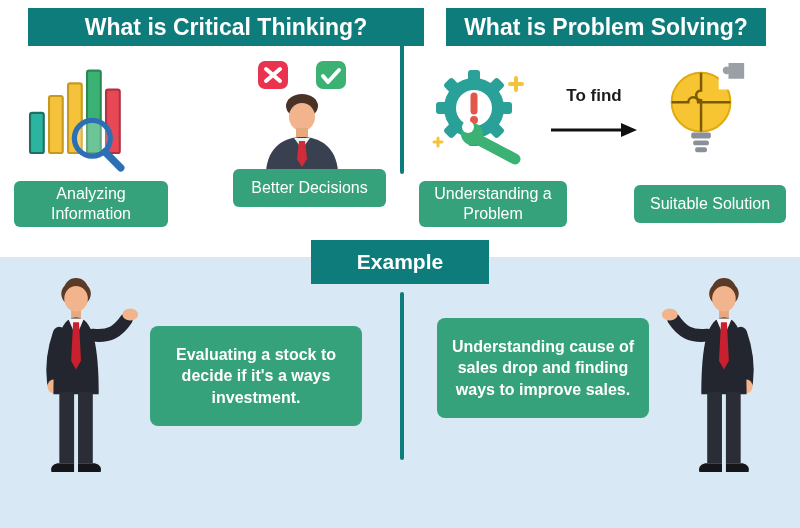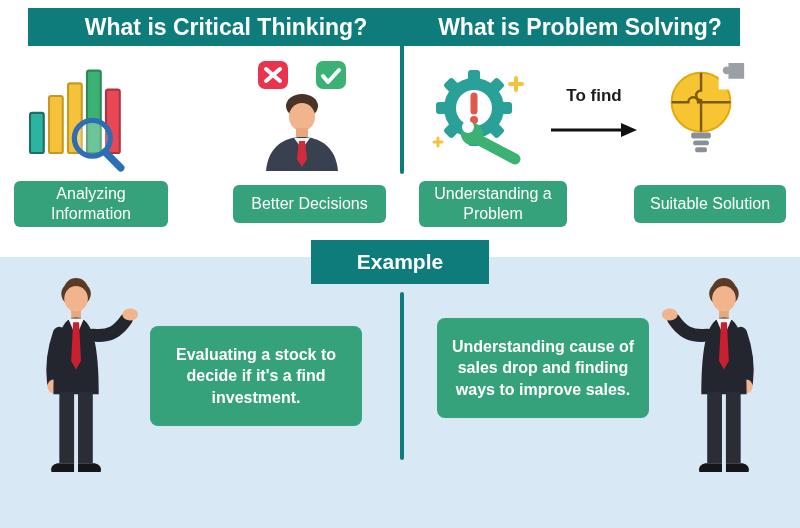--- a/index.html
+++ b/index.html
@@ -3,21 +3,21 @@
 <meta charset="utf-8">
 <style>
   * { margin:0; padding:0; box-sizing:border-box; }
   html,body { width:800px; height:528px; }
   body { font-family:"Liberation Sans", sans-serif; background:#ffffff; }
   .stage { position:relative; width:800px; height:528px; overflow:hidden; background:#ffffff; }
 
   .banner { position:absolute; background:#0E7C7B; color:#fff; font-weight:700;
             display:flex; align-items:center; justify-content:center; font-size:23px; }
   .banner-left  { left:28px;  top:8px; width:396px; height:38px; }
-  .banner-right { left:420px; top:8px; width:320px; height:38px; }
+  .banner-right { left:446px; top:8px; width:320px; height:38px; }
 
   .vdivider { position:absolute; width:4px; background:#0E7C7B; border-radius:2px; }
   .vd-top    { left:400px; top:12px;  height:162px; }
   .vd-bottom { left:400px; top:292px; height:168px; z-index:4; }
 
   .icon { position:absolute; }
   .icon svg { width:100%; height:100%; display:block; }
   .icon-barchart { left:26px;  top:58px; width:102px; height:114px; }
   .icon-person   { left:252px; top:58px; width:100px; height:114px; }
   .icon-gear     { left:428px; top:56px; width:100px; height:114px; }
@@ -25,21 +25,21 @@
 
   .arrow-group { position:absolute; display:flex; flex-direction:column; align-items:center; }
   .arrow-critical { left:150px; top:86px; width:100px; }
   .arrow-problem  { left:550px; top:86px; width:88px;gap:12px; }
   .arrow-label { font-weight:700; font-size:17px; color:#1c1c1c; margin-bottom:3px; }
 
   .green-label { position:absolute; background:#35A27C; color:#fff; border-radius:6px;
                  display:flex; align-items:center; justify-content:center; text-align:center;
                  font-size:16px; line-height:1.25; padding:4px 8px; }
   .lbl-analyzing     { left:14px;  top:181px; width:154px; height:46px; }
-  .lbl-better        { left:233px; top:185px; width:153px; height:38px; }
+  .lbl-better        { left:233px; top:169px; width:153px; height:38px; }
   .lbl-understanding { left:419px; top:181px; width:148px; height:46px; }
   .lbl-suitable      { left:634px; top:185px; width:152px; height:38px; }
 
   .bottom-bg { position:absolute; left:0; top:257px; width:800px; height:271px; background:#D9E8F5; }
 
   .example-banner { position:absolute; left:311px; top:240px; width:178px; height:44px;
                     background:#0E7C7B; color:#fff; font-weight:700; font-size:21px;
                     display:flex; align-items:center; justify-content:center; z-index:5; }
 
   .example-box { position:absolute; background:#35A27C; color:#fff; font-weight:700;
@@ -193,21 +193,21 @@
       <ellipse cx="61" cy="33" rx="12" ry="13" fill="#F2B48C"></ellipse>
       <path d="M49,29 a12,11 0 0 1 24,0 l0,-6 a12,11 0 0 0 -24,0 z" fill="#5B3A26"></path>
       <rect x="44" y="128" width="15" height="72" fill="#2A2D36"></rect>
       <rect x="63" y="128" width="15" height="72" fill="#2A2D36"></rect>
       <path d="M42,200 h17 v9 h-23 q-2,-7 6,-9 z" fill="#15161A"></path>
       <path d="M63,200 h17 q8,2 6,9 h-23 z" fill="#15161A"></path>
     </svg>
   </div>
 
   <div class="example-box box-left">
-    <span>Evaluating a stock to decide if it's a find investment.</span>
+    <span>Evaluating a stock to decide if it's a ways investment.</span>
   </div>
 
   <div class="vdivider vd-bottom"></div>
 
   <div class="example-box box-right">
     <span>Understanding cause of sales drop and finding ways to improve sales.</span>
   </div>
 
   <div class="man man-right">
     <svg viewBox="0 0 130 225">

